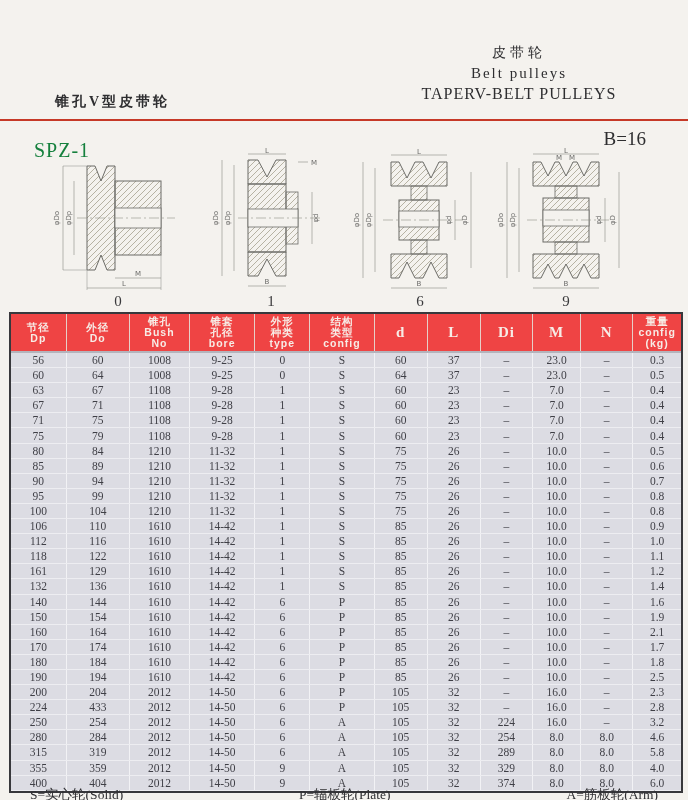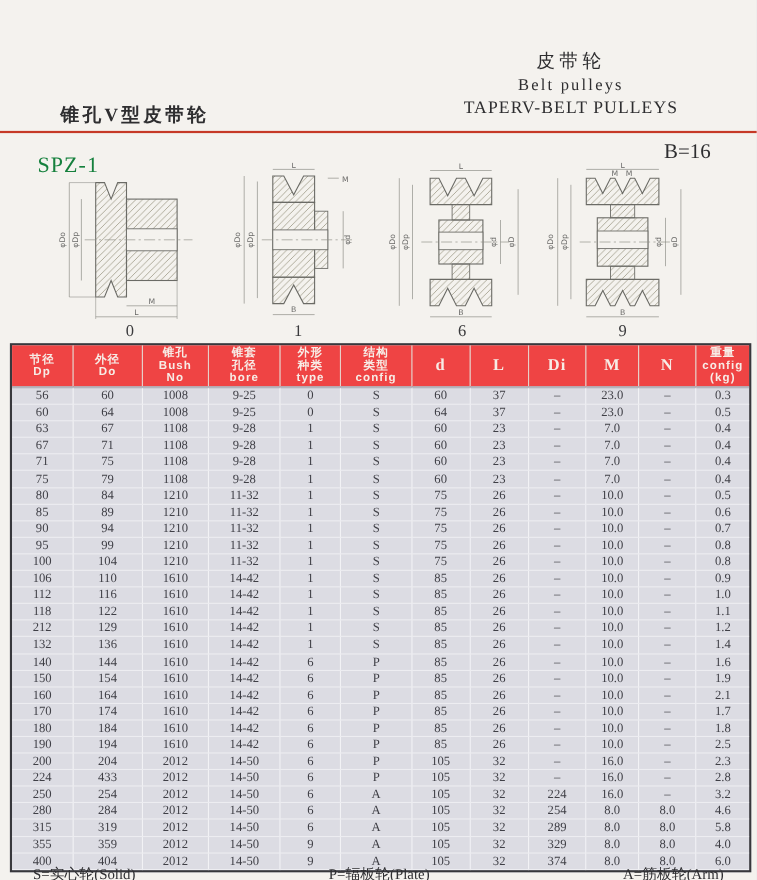--- a/index.html
+++ b/index.html
@@ -4,24 +4,24 @@
 <style>
   html,body{margin:0;padding:0;}
   body{
     width:688px;height:800px;position:relative;overflow:hidden;
     background:#f4f2ee;
     font-family:"Liberation Serif","DejaVu Serif",serif;
     color:#3c3c40;
   }
   
   .hdr-right{position:absolute;top:44px;right:34px;width:270px;text-align:center;}
-  .hdr-right .cn{font-size:17px;letter-spacing:4px;color:#2e2e30;}
+  .hdr-right .cn{font-size:14px;letter-spacing:4px;color:#2e2e30;}
   .hdr-right .en1{font-size:15px;letter-spacing:2px;margin-top:3px;color:#2e2e30;}
   .hdr-right .en2{font-size:16px;letter-spacing:1px;margin-top:3px;color:#2e2e30;}
-  .hdr-left-title{position:absolute;top:93px;left:55px;font-size:17px;font-weight:bold;letter-spacing:3px;color:#2e2e30;text-align:right;}
+  .hdr-left-title{position:absolute;top:93px;left:55px;font-size:14px;font-weight:bold;letter-spacing:3px;color:#2e2e30;text-align:right;}
   .rule-top{position:absolute;top:119px;left:0;width:688px;height:2px;background:#c63927;}
   .model{position:absolute;top:139px;left:34px;font-size:20px;letter-spacing:1px;color:#15803d;}
   .beltw{position:absolute;top:128px;right:42px;font-size:19px;color:#2e2e30;text-align:right;}
   
   .drawings{position:absolute;top:148px;left:0;width:688px;height:162px;}
   .draw{position:absolute;top:0;width:150px;height:162px;}
   .draw svg{display:block;}
   .draw .dlabel{position:absolute;left:0;bottom:0;width:100%;text-align:center;font-size:15px;color:#3a3a3c;}
   .d0{left:43px;} .d1{left:196px;} .d6{left:345px;} .d9{left:491px;}
   svg text{font-family:"DejaVu Sans",sans-serif;font-size:7px;fill:#6a6a68;}
@@ -440,21 +440,21 @@
           <td>1</td>
           <td>S</td>
           <td>85</td>
           <td>26</td>
           <td>–</td>
           <td>10.0</td>
           <td>–</td>
           <td>1.1</td>
         </tr>
         <tr>
-          <td>212</td>
+          <td>161</td>
           <td>129</td>
           <td>1610</td>
           <td>14-42</td>
           <td>1</td>
           <td>S</td>
           <td>85</td>
           <td>26</td>
           <td>–</td>
           <td>10.0</td>
           <td>–</td>

